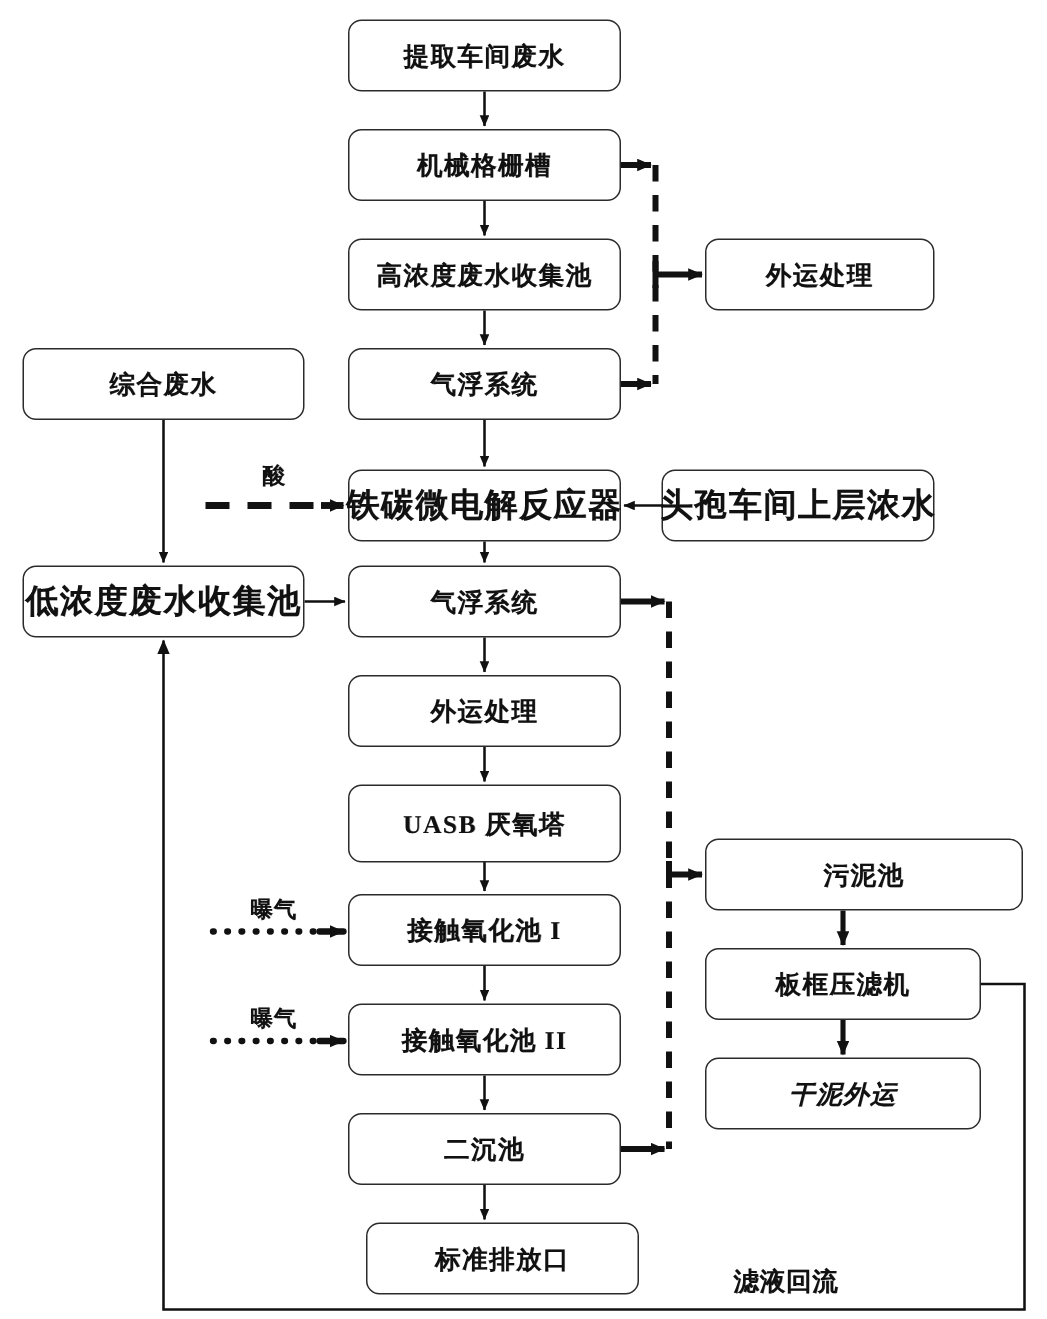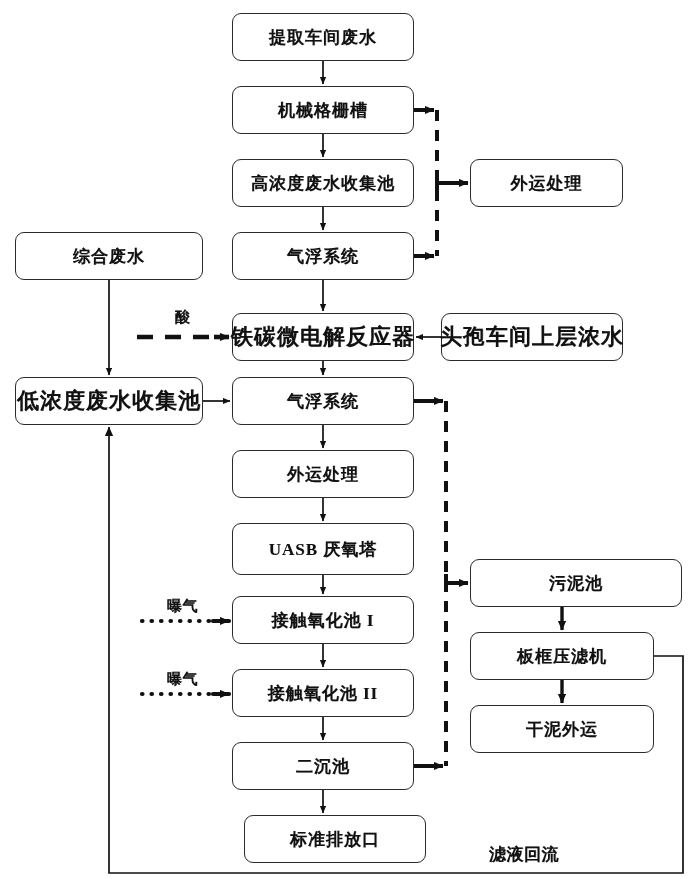--- a/index.html
+++ b/index.html
@@ -151,21 +151,21 @@
   </div>
   <div class="node small" style="left:441px;top:313px;width:182px;height:48px;">
     <span>头孢车间上层浓水</span>
   </div>
   <div class="node" style="left:470px;top:559px;width:212px;height:48px;">
     <span>污泥池</span>
   </div>
   <div class="node" style="left:470px;top:632px;width:184px;height:48px;">
     <span>板框压滤机</span>
   </div>
-  <div class="node" style="left:470px;top:705px;width:184px;height:48px;">
+  <div class="node" style="left:470px;top:705px;width:184px;height:48px;font-style:italic;">
     <span>干泥外运</span>
   </div>
 
   <div class="edge-label" style="left:175px;top:308px;">
     <span>酸</span>
   </div>
   <div class="edge-label" style="left:167px;top:597px;">
     <span>曝气</span>
   </div>
   <div class="edge-label" style="left:167px;top:670px;">

